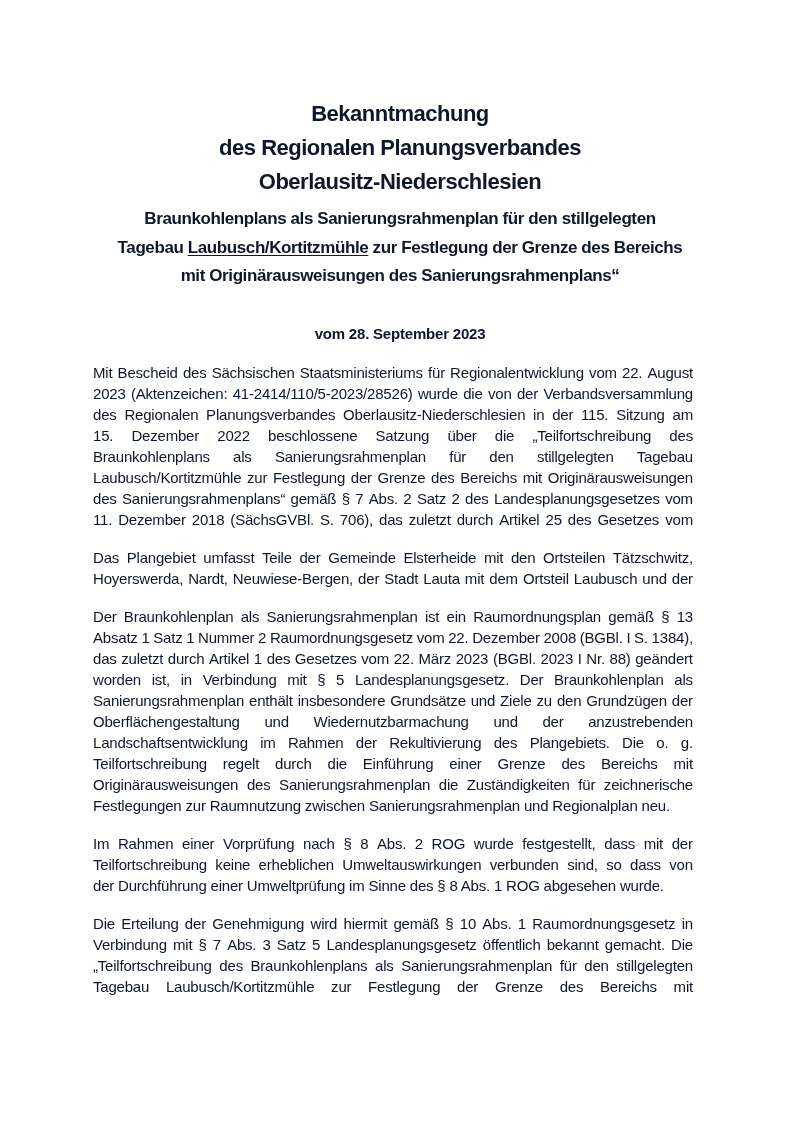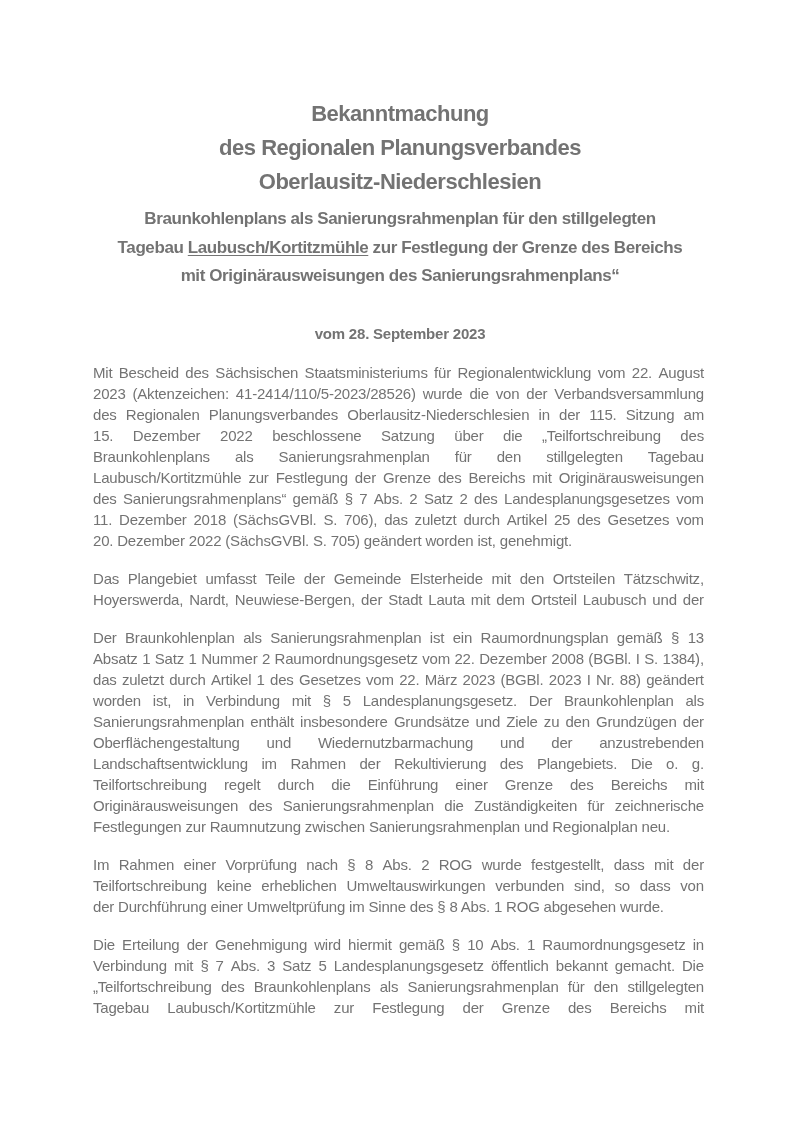--- a/index.html
+++ b/index.html
@@ -9,21 +9,21 @@
   }
   .page {
     position: relative;
     width: 800px;
     height: 1132px;
     margin: 0 auto;
     background: #ffffff;
     box-sizing: border-box;
     padding: 97px 93px 0 93px;
     font-family: "Liberation Sans", sans-serif;
-    color: #737373;
+    color: #0f172a;
     overflow: hidden;
   }
   
   .doc-title {
     font-size: 22px;
     font-weight: bold;
     line-height: 34px;
     letter-spacing: -0.5px;
     text-align: center;
   }
@@ -54,21 +54,21 @@
     letter-spacing: -0.2px;
   }
   
   .doc-body {
     margin-top: 18px;
     font-size: 15px;
     line-height: 21px;
     letter-spacing: -0.2px;
   }
   .para {
-    margin: 0 3px 17px 0;
+    margin: 0 14px 17px 0;
   }
   .line {
     height: 21px;
   }
   .line.just {
     display: flex;
     justify-content: space-between;
   }
   .line.just span {
     flex: 0 0 auto;
@@ -186,21 +186,20 @@
           <span>706),</span>
           <span>das</span>
           <span>zuletzt</span>
           <span>durch</span>
           <span>Artikel</span>
           <span>25</span>
           <span>des</span>
           <span>Gesetzes</span>
           <span>vom</span>
         </div>
-        <div class="line last">20. Dezember 2022 (SächsGVBl. S. 705) geändert worden ist, genehmigt.</div>
       </div>
       <div class="para">
         <div class="line just">
           <span>Das</span>
           <span>Plangebiet</span>
           <span>umfasst</span>
           <span>Teile</span>
           <span>der</span>
           <span>Gemeinde</span>
           <span>Elsterheide</span>

